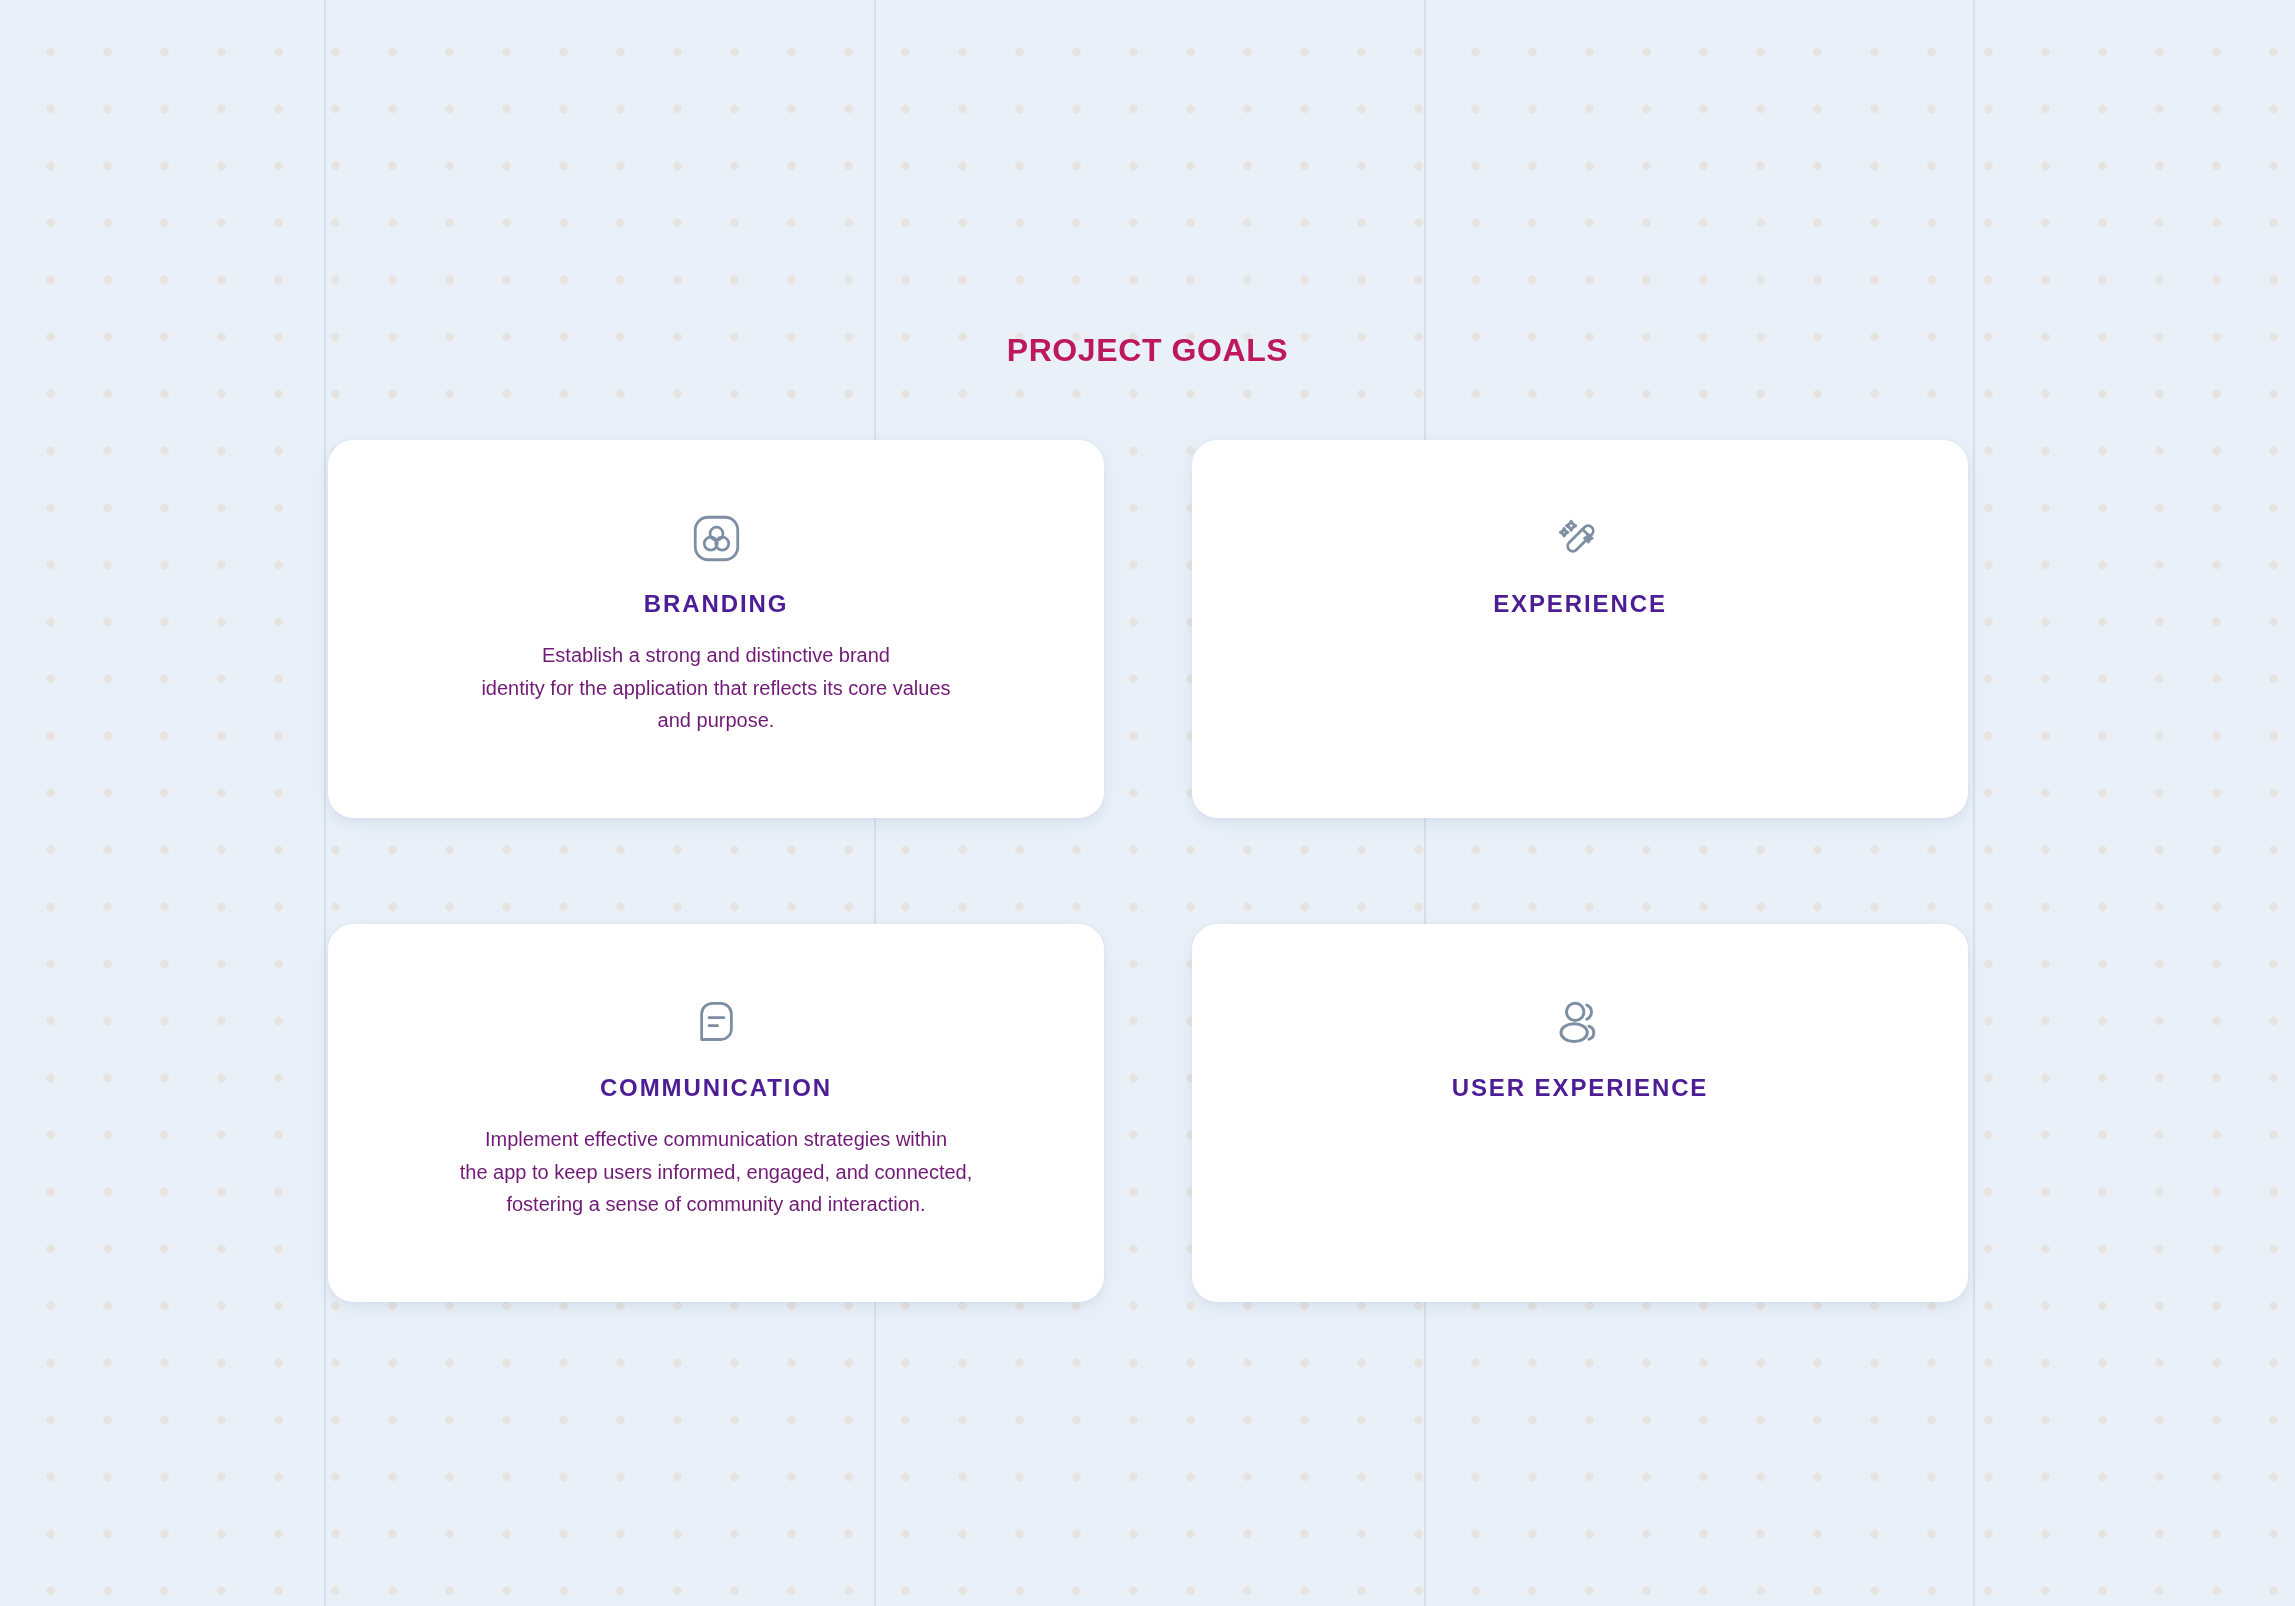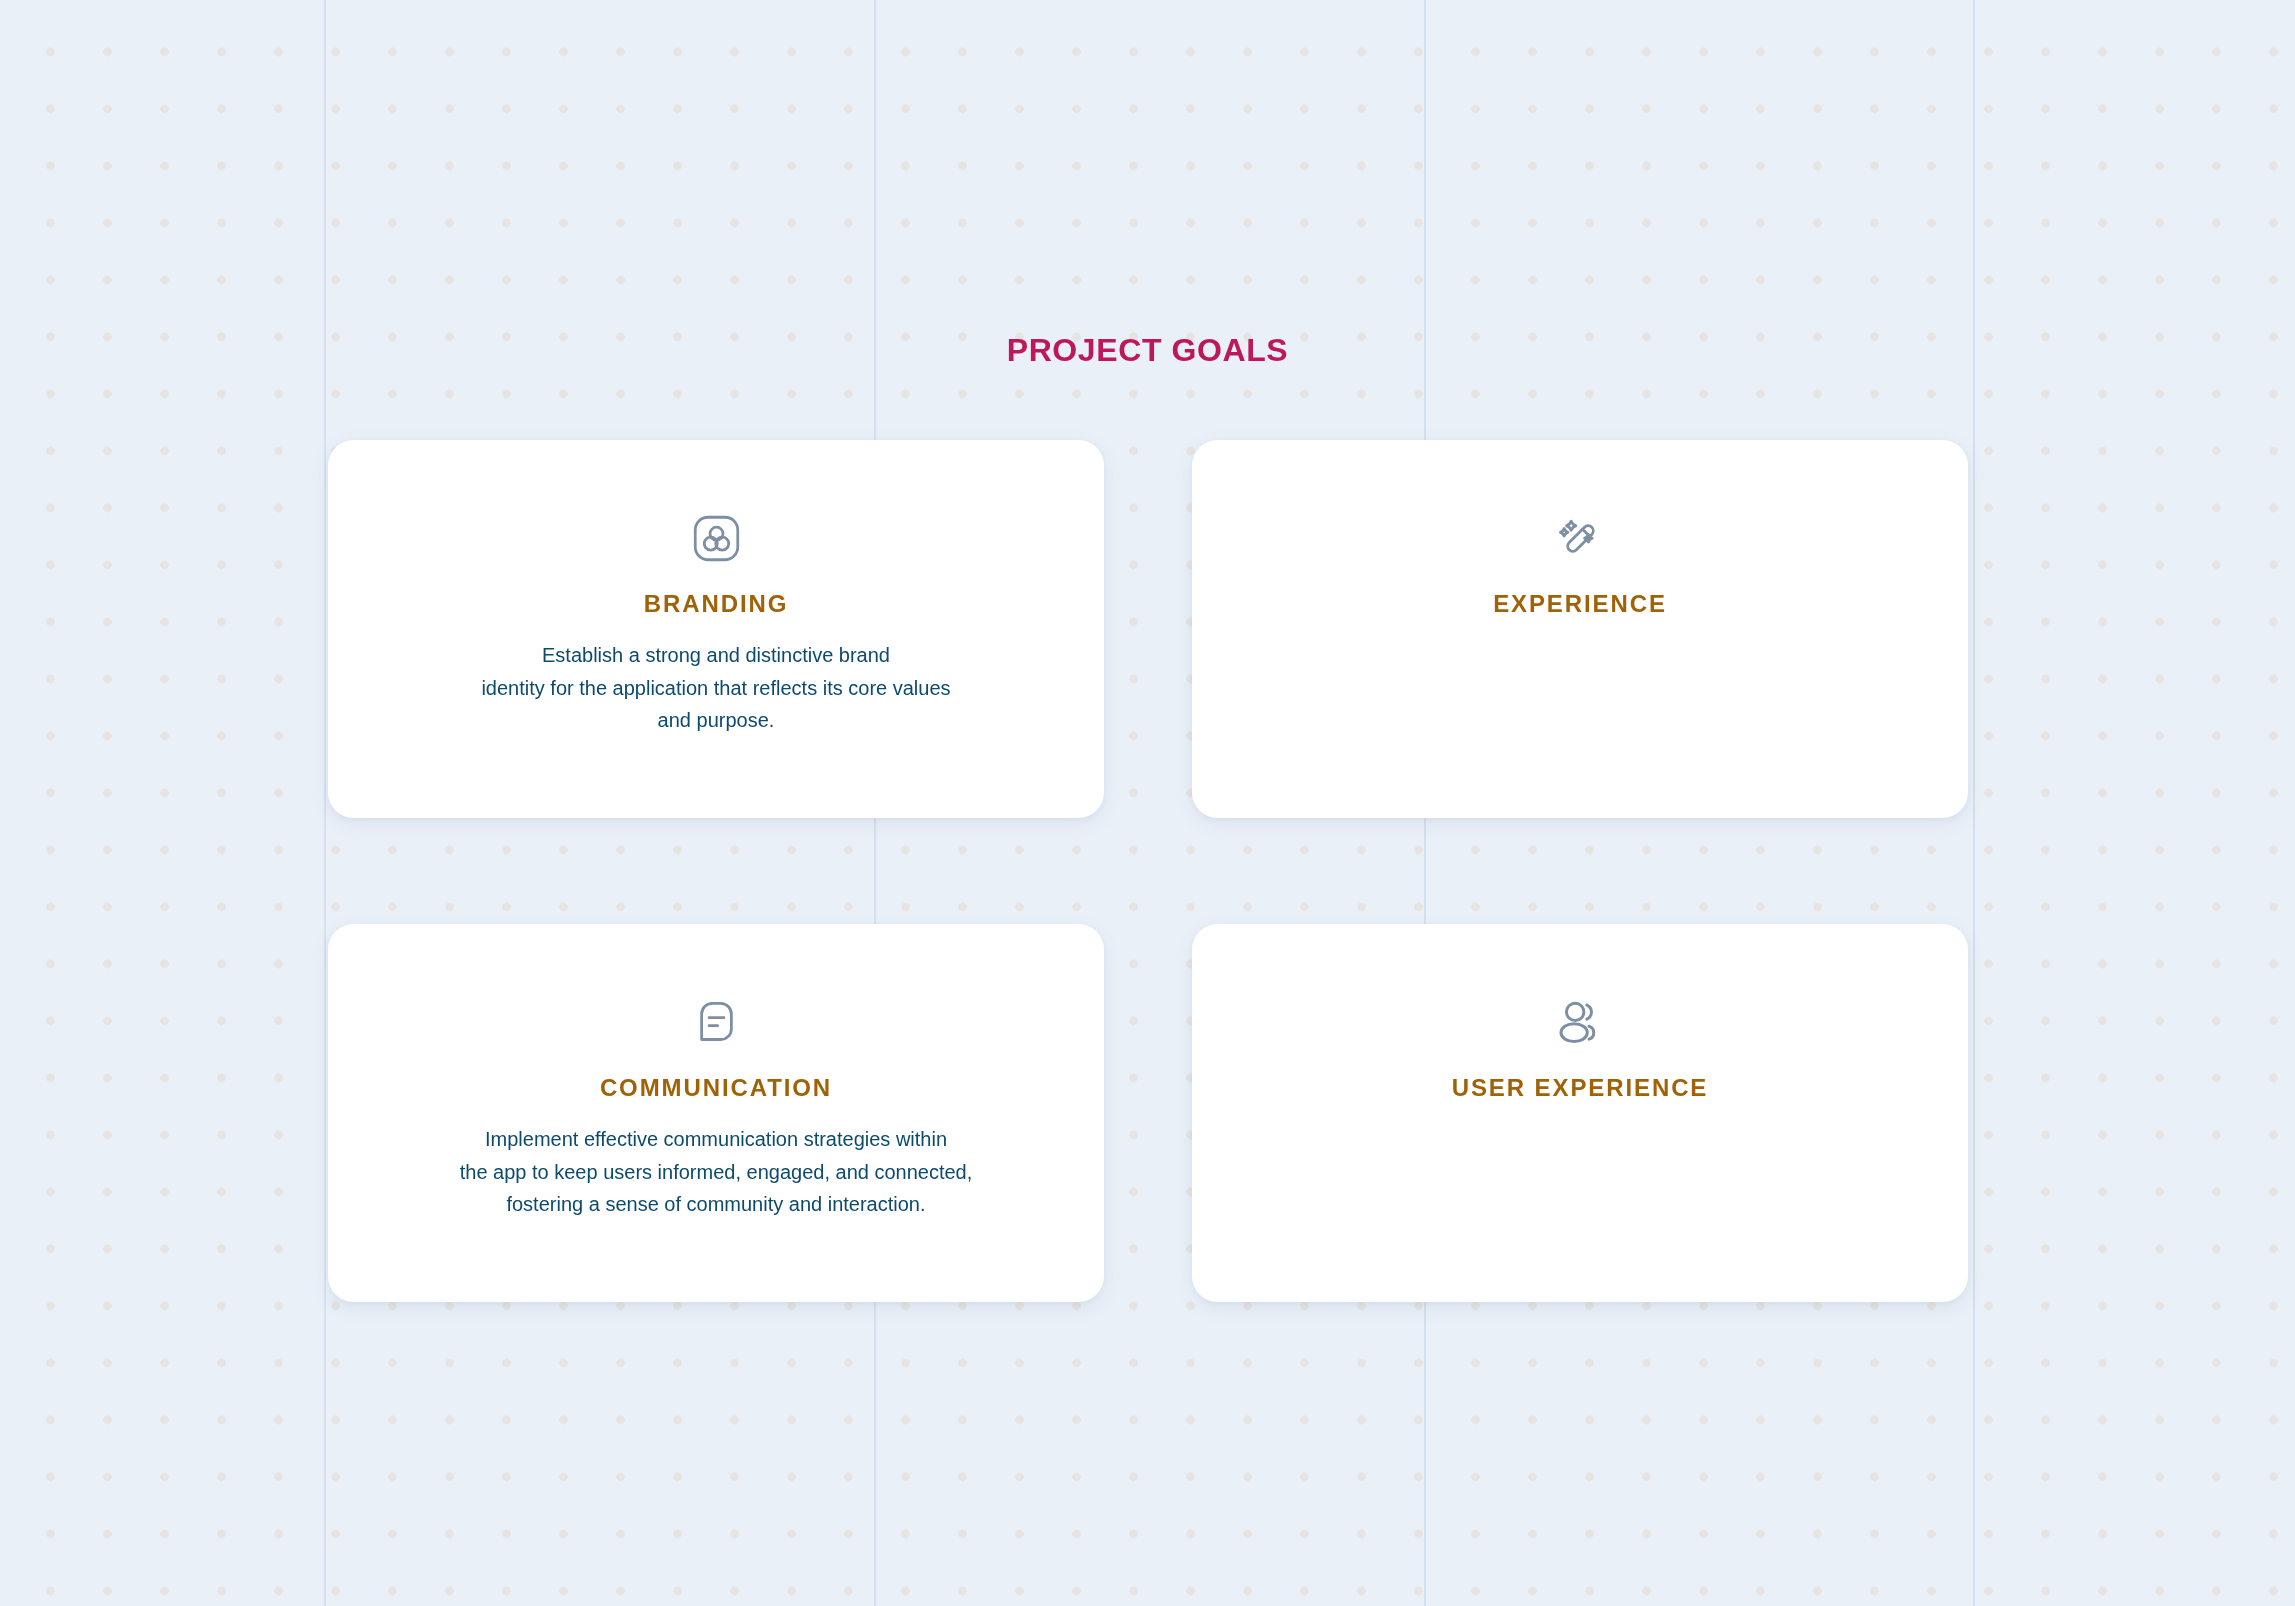--- a/index.html
+++ b/index.html
@@ -83,31 +83,31 @@
   .card-icon {
     width: 51px;
     height: 51px;
     display: block;
     color: #7e8fa3;
   }
   .card-icon svg { display: block; width: 100%; height: 100%; }
 
   .card-title {
     margin-top: 28px;
-    color: #a16207;
+    color: #4c1d95;
     font-size: 24px;
     font-weight: 700;
     letter-spacing: 1.9px;
     line-height: 1;
     text-align: center;
   }
 
   .card-body {
     margin-top: 23.4px;
-    color: #0c4a6e;
+    color: #701a75;
     font-size: 20px;
     font-weight: 400;
     line-height: 1.62;
     text-align: center;
     white-space: pre-line;
     padding: 0 21px;
   }
 </style>
 </head>
 <body>

